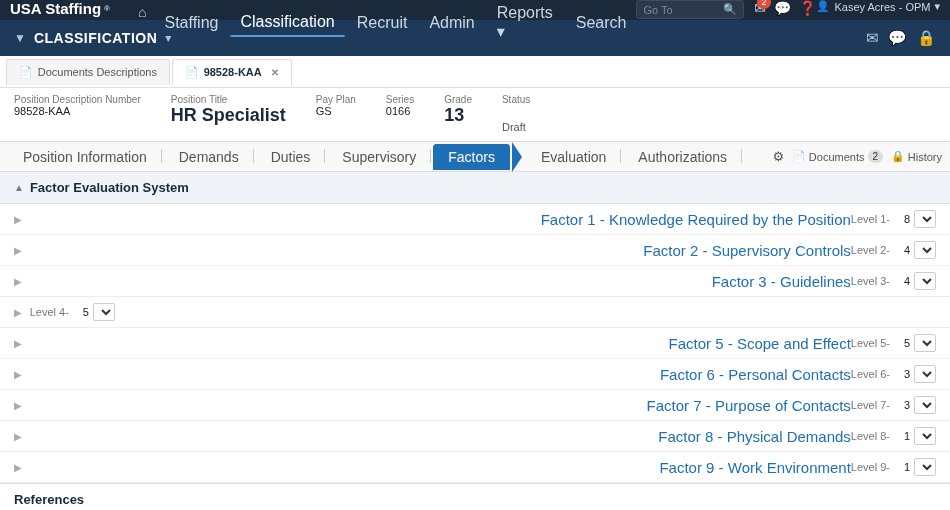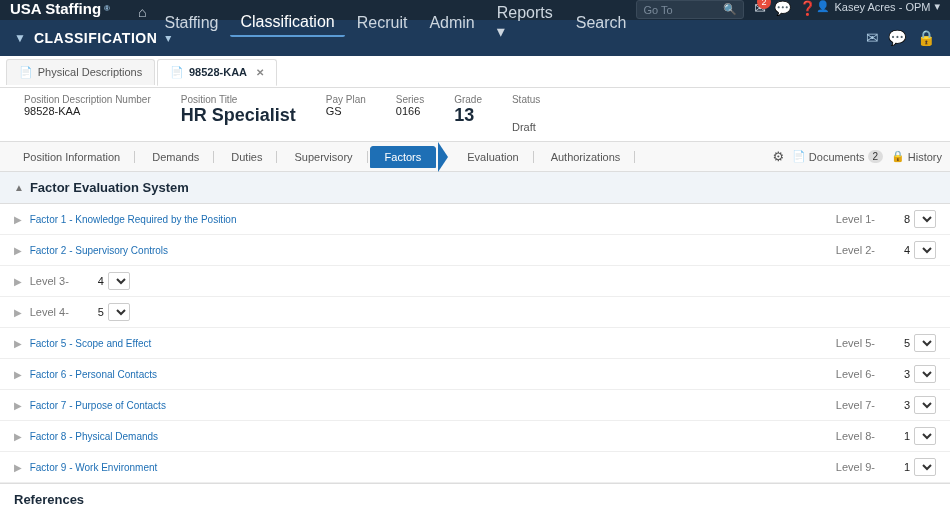--- a/index.html
+++ b/index.html
@@ -124,41 +124,41 @@
       border-color: #ddd;
       color: #1a2a3a;
       font-weight: bold;
       border-bottom: 1px solid #fff;
       margin-bottom: -1px;
     }
 
     
     .position-bar {
       background: #fff;
-      padding: 6px 24px 8px;
+      padding: 6px 14px 8px;
       border-bottom: 1px solid #ddd;
     }
     .position-fields { display: flex; gap: 30px; align-items: flex-start; }
     .pos-field label { color: #777; font-size: 10px; display: block; }
     .pos-field .value { font-size: 11px; color: #222; }
     .pos-field .value.large { font-size: 18px; font-weight: bold; color: #1a2a3a; }
     .pos-field .value.status { color: #555; margin-top: 16px; }
 
     
     .sub-tabs {
       background: #f8f8f8;
       border-bottom: 1px solid #ddd;
       display: flex;
       align-items: center;
       padding: 0 8px;
       height: 30px;
     }
     .sub-tab {
       padding: 4px 14px;
-      font-size: 11px;
+      font-size: 14px;
       color: #555;
       cursor: pointer;
       border: 1px solid transparent;
       border-radius: 3px 3px 0 0;
       margin-right: 2px;
       background: transparent;
       position: relative;
     }
     .sub-tab::after {
       content: '';
@@ -223,28 +223,29 @@
     .factor-row {
       display: flex;
       align-items: center;
       padding: 6px 14px;
       border-bottom: 1px solid #eee;
       min-height: 28px;
     }
     .factor-chevron { color: #aaa; font-size: 10px; margin-right: 8px; cursor: pointer; }
     .factor-name {
       color: #1e6fb5;
-      font-size: 10px;
+      font-size: 15px;
       cursor: pointer;
       flex: 1;
+      text-align: right;
     }
     .factor-level {
       color: #777;
       font-size: 11px;
-      margin-right: 20px;
+      margin-right: 5px;
     }
     .factor-value {
       font-size: 11px;
       color: #222;
       min-width: 15px;
       text-align: right;
       margin-right: 4px;
     }
     .factor-select {
       font-size: 11px;
@@ -312,21 +313,21 @@
   <div class="header-actions">
     <span class="header-icon">✉</span>
     <span class="header-icon">💬</span>
     <span class="header-icon">🔒</span>
   </div>
 </div>
 
 <div class="tabs-row">
   <div class="tab">
     <span>📄</span>
-    <span>Physical Descriptions</span>
+    <span>Documents Descriptions</span>
   </div>
   <div class="tab active">
     <span>📄</span>
     <span>98528-KAA</span>
     <span style="margin-left:4px;color:#888;font-size:10px;">✕</span>
   </div>
 </div>
 
 <div class="position-bar">
   <div class="position-fields">
@@ -398,20 +399,21 @@
   </div>
   <div class="factor-row">
     <span class="factor-chevron">▶</span>
     <span class="factor-name">Factor 2 - Supervisory Controls</span>
     <span class="factor-level">Level 2-</span>
     <span class="factor-value">4</span>
     <select class="factor-select"><option>▾</option></select>
   </div>
   <div class="factor-row">
     <span class="factor-chevron">▶</span>
+    <span class="factor-name">Factor 3 - Guidelines</span>
     <span class="factor-level">Level 3-</span>
     <span class="factor-value">4</span>
     <select class="factor-select"><option>▾</option></select>
   </div>
   <div class="factor-row">
     <span class="factor-chevron">▶</span>
     <span class="factor-level">Level 4-</span>
     <span class="factor-value">5</span>
     <select class="factor-select"><option>▾</option></select>
   </div>

